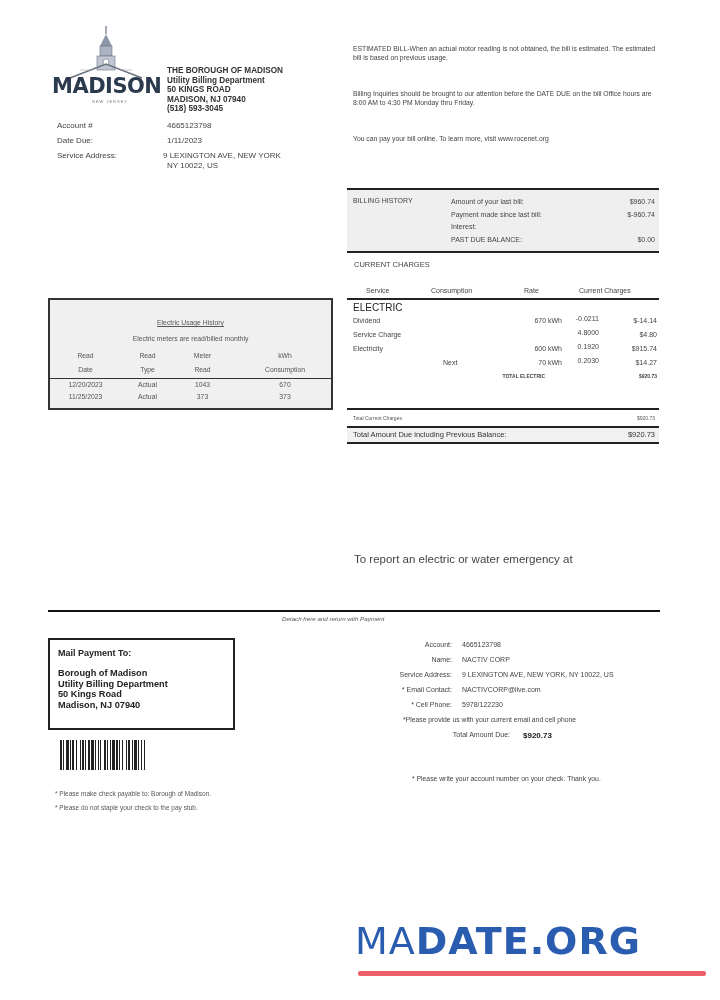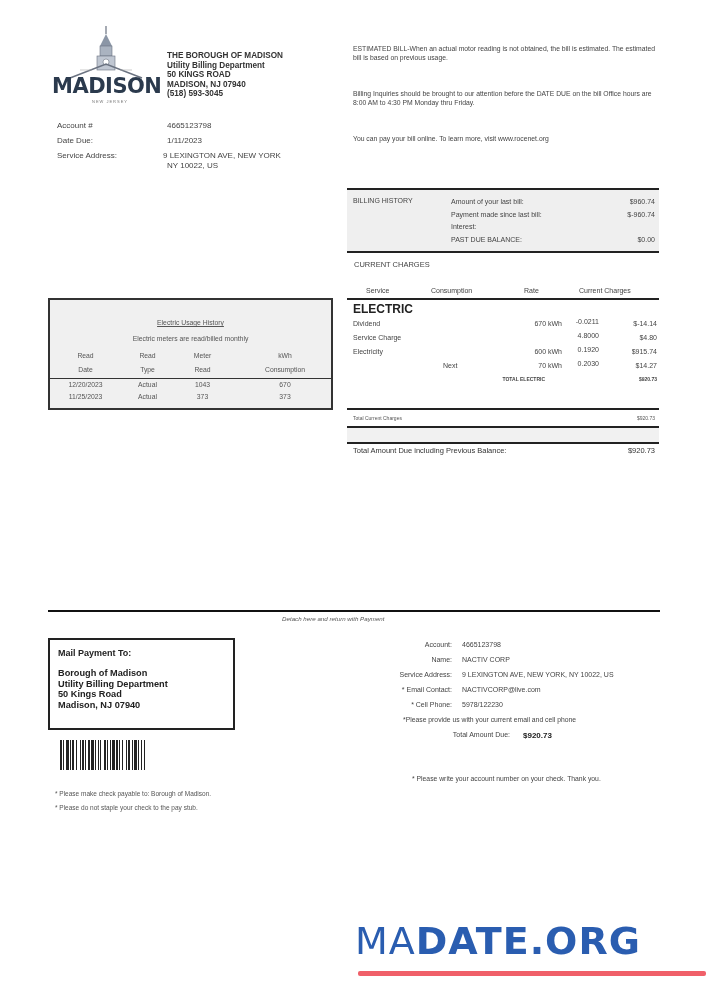--- a/index.html
+++ b/index.html
@@ -5,21 +5,21 @@
     * { box-sizing: border-box; margin: 0; padding: 0; }
     html, body { width: 720px; height: 1000px; background: #ffffff; overflow: hidden; }
     body { position: relative; font-family: "Liberation Sans", sans-serif; color: #333; }
     .abs { position: absolute; }
 
     
     .logo { left: 52px; top: 24px; width: 108px; height: 82px; }
     .logo-word { position: absolute; left: 0; top: 50px; font-family: "DejaVu Sans", sans-serif; font-weight: bold; font-size: 21px; letter-spacing: -0.5px; color: #2b3a4d; }
     .logo-sub { position: absolute; left: 40px; top: 75px; font-size: 4px; color: #777; letter-spacing: 1px; }
 
-    .org { left: 167px; top: 51px; font-size: 8.2px; font-weight: bold; line-height: 9.6px; color: #333; }
+    .org { left: 167px; top: 66px; font-size: 8.2px; font-weight: bold; line-height: 9.6px; color: #333; }
 
     .acct-info { left: 57px; top: 121px; font-size: 8px; color: #444; }
     .acct-info .row { display: flex; margin-bottom: 5px; }
     .acct-info .lbl { width: 110px; }
     .acct-info .val { line-height: 10px; }
 
     
     .important { left: 353px; top: 44px; width: 310px; }
     .important h2 { font-size: 11px; font-weight: bold; color: #333; letter-spacing: -0.3px; margin-bottom: 6px; }
     .important p { font-size: 6.8px; line-height: 9px; color: #444; }
@@ -30,35 +30,35 @@
     .billing { left: 347px; top: 188px; width: 312px; height: 65px; background: #efefef; border-top: 2px solid #222; border-bottom: 2px solid #222; font-size: 7px; color: #444; }
     .billing .title { position: absolute; left: 6px; top: 7px; }
     .billing .items { position: absolute; left: 104px; top: 5px; width: 204px; }
     .billing .item { display: flex; justify-content: space-between; height: 12.8px; align-items: center; }
 
     .cc-title { left: 354px; top: 260px; font-size: 7.5px; color: #444; }
     .cc-head { left: 347px; top: 284px; width: 312px; height: 16px; border-bottom: 2px solid #222; font-size: 7px; color: #444; }
     .cc-head span { position: absolute; top: 3px; }
 
     .charges { left: 353px; top: 302px; width: 304px; font-size: 7px; color: #444; }
-    .charges .sect { font-weight: bold; font-size: 12px; color: #222; margin-bottom: 2px; }
+    .charges .sect { font-weight: normal; font-size: 10px; color: #222; margin-bottom: 2px; }
     .charges .line { position: relative; height: 14px; }
     .charges .line span { position: absolute; top: 2px; }
     .charges .c-desc { left: 0; }
     .charges .c-next { left: 90px; }
     .charges .c-cons { right: 95px; }
     .charges .c-rate { right: 58px; top: 0 !important; }
     .charges .c-amt { right: 0; }
     .charges .total-line { font-size: 5px; font-weight: bold; }
 
     .tcc { left: 347px; top: 408px; width: 312px; height: 18px; border-top: 2px solid #222; font-size: 5px; color: #555; }
     .tcc span { position: absolute; top: 5px; }
 
     .tad { left: 347px; top: 426px; width: 312px; height: 18px; border-top: 2px solid #222; border-bottom: 2px solid #222; background: #f1f1f1; font-size: 7.5px; color: #333; }
-    .tad span { position: absolute; top: 18px; }
+    .tad span { position: absolute; top: 2px; }
 
     
     .usage { left: 48px; top: 298px; width: 285px; height: 112px; border: 2px solid #333; background: #f0f0f0; font-size: 6.8px; color: #555; }
     .usage .u-title { position: absolute; left: 0; width: 100%; top: 19px; text-align: center; text-decoration: underline; }
     .usage .u-sub { position: absolute; left: 0; width: 100%; top: 35px; text-align: center; }
     .usage .u-head { position: absolute; left: 0; top: 49px; width: 100%; height: 30px; border-bottom: 1.5px solid #333; }
     .usage .u-rows { position: absolute; left: 0; top: 81px; width: 100%; }
     .usage .cell { position: absolute; text-align: center; }
     .usage .c1 { left: 8px; width: 55px; }
     .usage .c2 { left: 70px; width: 55px; }
@@ -238,20 +238,21 @@
     <div class="u-row">
       <span class="cell c1">11/25/2023</span>
       <span class="cell c2">Actual</span>
       <span class="cell c3">373</span>
       <span class="cell c4">373</span>
     </div>
   </div>
 </div>
 
 <div class="abs emergency">
+  <div>To report an electric or water emergency at</div>
 </div>
 
 <div class="abs detach-line"></div>
 <div class="abs detach-text">Detach here and return with Payment</div>
 
 <div class="abs mail">
   <div class="m-head">Mail Payment To:</div>
   <div class="m-line">Borough of Madison</div>
   <div class="m-line">Utility Billing Department</div>
   <div class="m-line">50 Kings Road</div>

